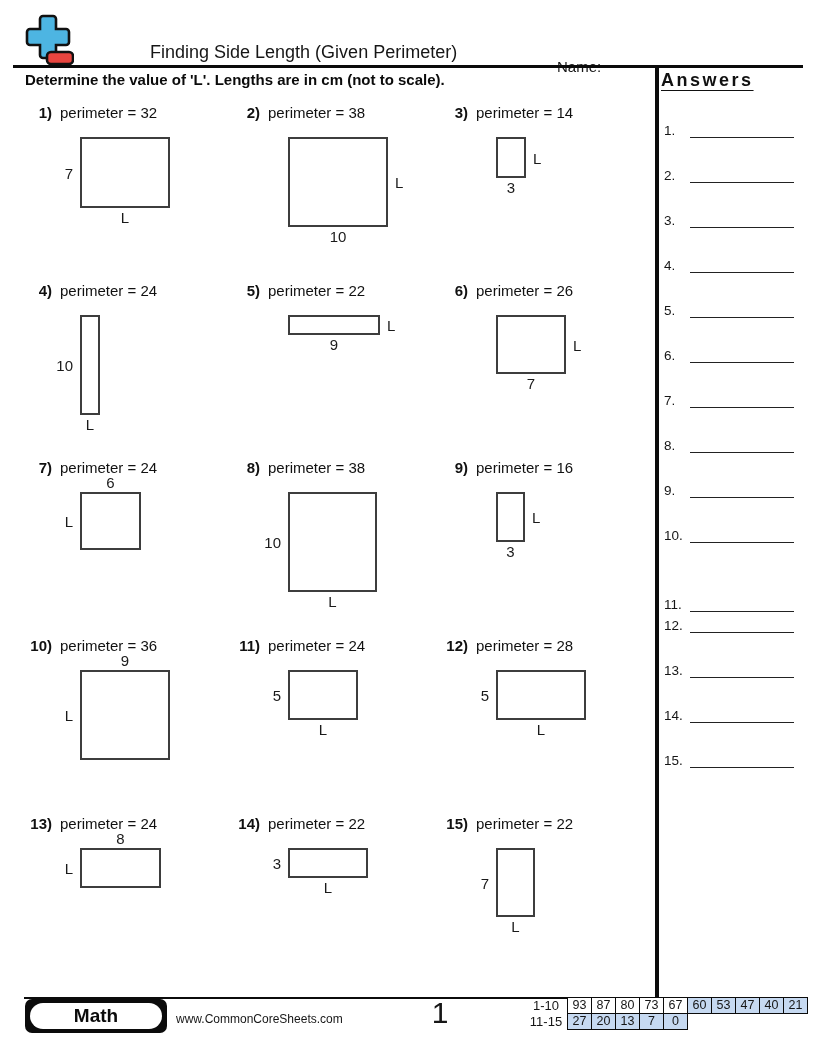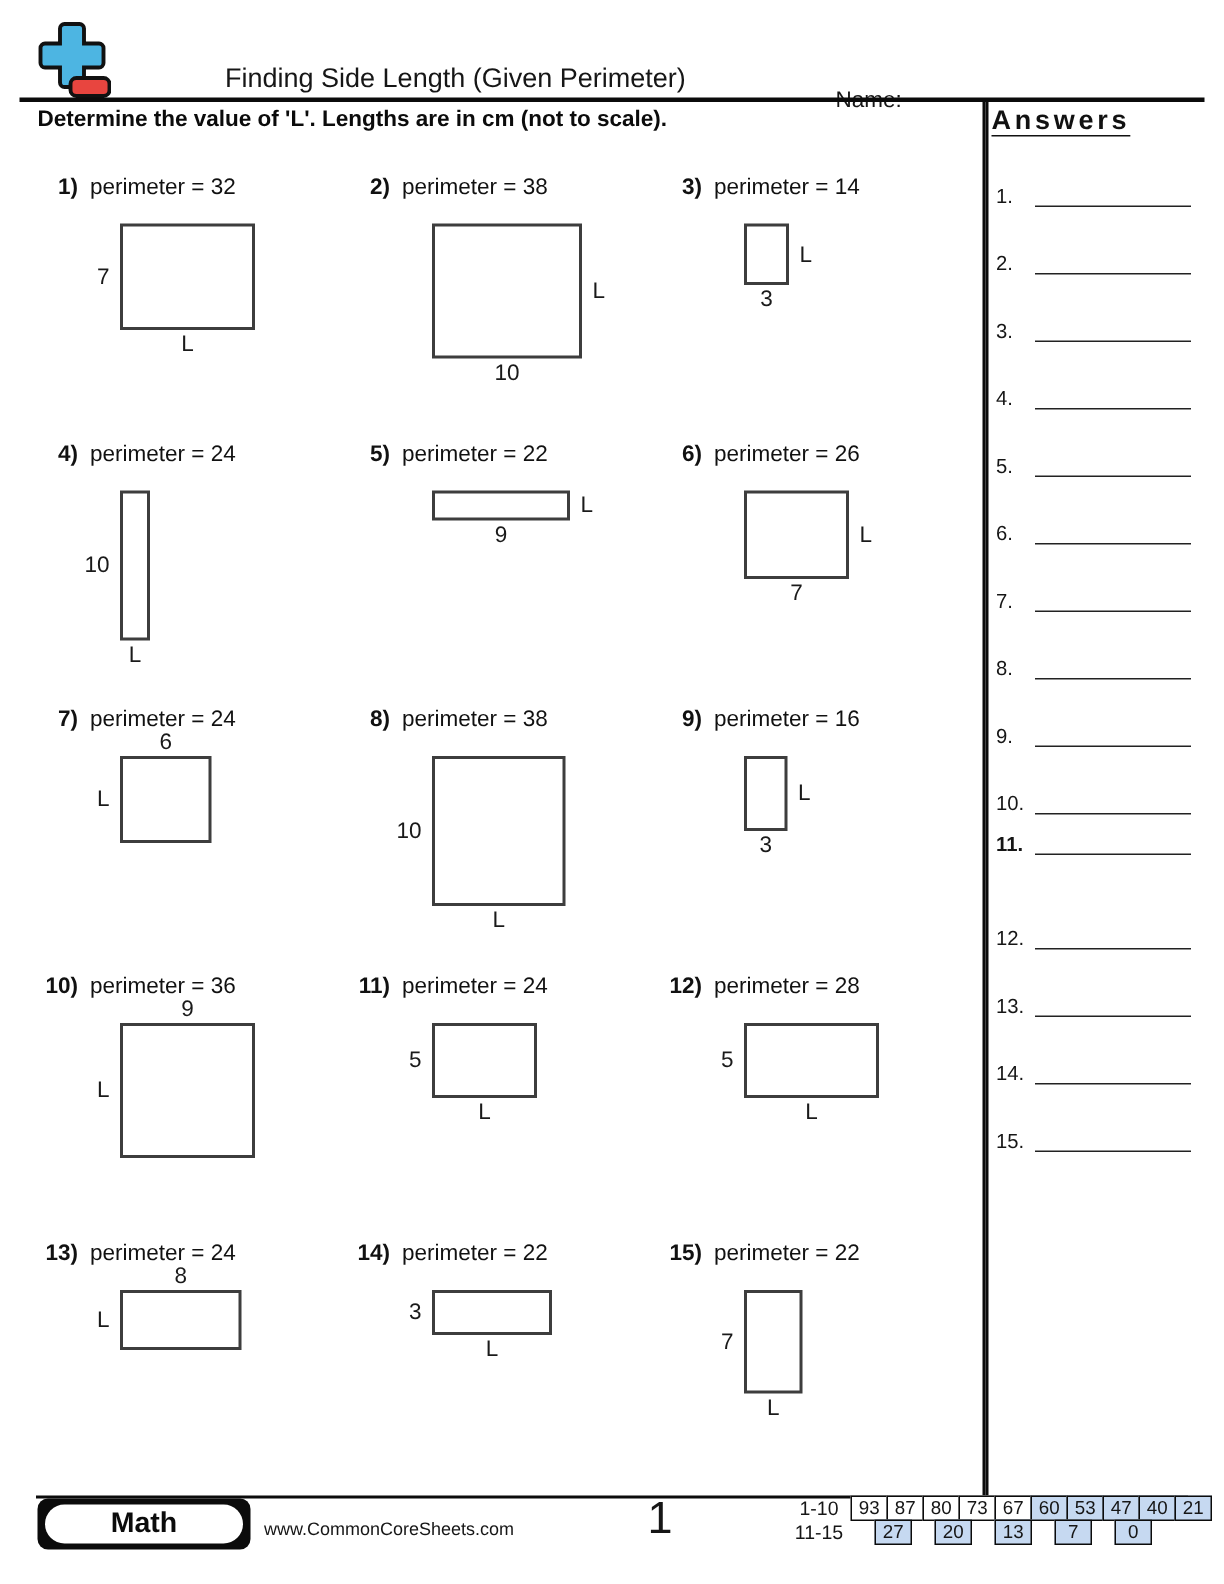--- a/index.html
+++ b/index.html
@@ -12,21 +12,21 @@
   .logo-icon { position:absolute; left:24px; top:13px; }
   .page-title {
     position:absolute; left:150px; top:42px; width:360px; text-align:left;
     font-size:18px; font-weight:500; color:#161616; white-space:nowrap;
   }
   .name-label { position:absolute; left:557px; top:58px; font-size:15px; color:#161616; }
   .header-rule { position:absolute; left:13px; top:65px; width:790px; height:3px; background:#0b0b0b; }
   .instruction { position:absolute; left:25px; top:71px; font-size:15px; font-weight:bold; color:#0b0b0b; }
 
   
-  .problems { position:absolute; left:0; top:16px; width:656px; height:990px;text-decoration:underline; }
+  .problems { position:absolute; left:0; top:4px; width:656px; height:990px;text-decoration:underline; }
   .problem { position:absolute; width:200px; height:170px; }
   .p-head { position:absolute; left:0; top:0; white-space:nowrap; font-size:15px; }
   .p-num { display:inline-block; width:28px; text-align:right; font-weight:bold; margin-right:8px; }
   .figure { position:absolute; left:56px; top:33px; }
   .rect { position:relative; border:2px solid #3d3d3d; background:#fff; }
   .lab { position:absolute; font-size:15px; color:#1a1a1a; white-space:nowrap; }
   .lab-top    { bottom:100%; left:50%; transform:translateX(-50%); margin-bottom:3px; }
   .lab-bottom { top:100%; left:50%; transform:translateX(-50%); margin-top:3px; }
   .lab-left   { right:100%; top:50%; transform:translateY(-50%); margin-right:9px; }
   .lab-right  { left:100%; top:50%; transform:translateY(-50%); margin-left:9px; }
@@ -47,21 +47,21 @@
   .math-logo { position:absolute; left:25px; top:999px; width:142px; height:34px;
            background:#0b0b0b; border-radius:7px; display:flex; align-items:center; justify-content:center; }
   .math-pill { width:132px; height:26px; background:#fff; border-radius:13px;
            display:flex; align-items:center; justify-content:center;
            font-size:19px; font-weight:bold; color:#0b0b0b; }
   .site-url { position:absolute; left:176px; top:1012px; font-size:12px; color:#161616; }
   .page-number { position:absolute; left:400px; top:996px; width:80px; text-align:center;
            font-size:30px; color:#161616; }
   .score-grid { position:absolute; left:528px; top:997px; }
   .score-row { display:flex; }
-  .score-row + .score-row { margin-top:-1px;gap:16px; }
+  .score-row + .score-row { margin-top:-1px; }
   .score-label { width:40px; text-align:center; padding-right:4px; font-size:13px; line-height:17px; color:#161616; flex:none; }
   .score-cell { width:25px; height:17px; border:1px solid #0b0b0b; margin-left:-1px;
            text-align:center; font-size:12.5px; line-height:15px; color:#161616; background:#fff; flex:none; }
   .score-cell.shaded { background:#c6d9f1; }
 </style>
 </head>
 <body>
 
 <div class="page">
 
@@ -250,21 +250,21 @@
         <div class="ans-line"></div>
       </div>
       <div class="ans-row" style="top: 360px;">
         <div class="ans-num">9.</div>
         <div class="ans-line"></div>
       </div>
       <div class="ans-row" style="top: 405px;">
         <div class="ans-num">10.</div>
         <div class="ans-line"></div>
       </div>
-      <div class="ans-row" style="top: 432px; font-weight: bold;">
+      <div class="ans-row" style="top: 474px;">
         <div class="ans-num">11.</div>
         <div class="ans-line"></div>
       </div>
       <div class="ans-row" style="top: 495px;">
         <div class="ans-num">12.</div>
         <div class="ans-line"></div>
       </div>
       <div class="ans-row" style="top: 540px;">
         <div class="ans-num">13.</div>
         <div class="ans-line"></div>

